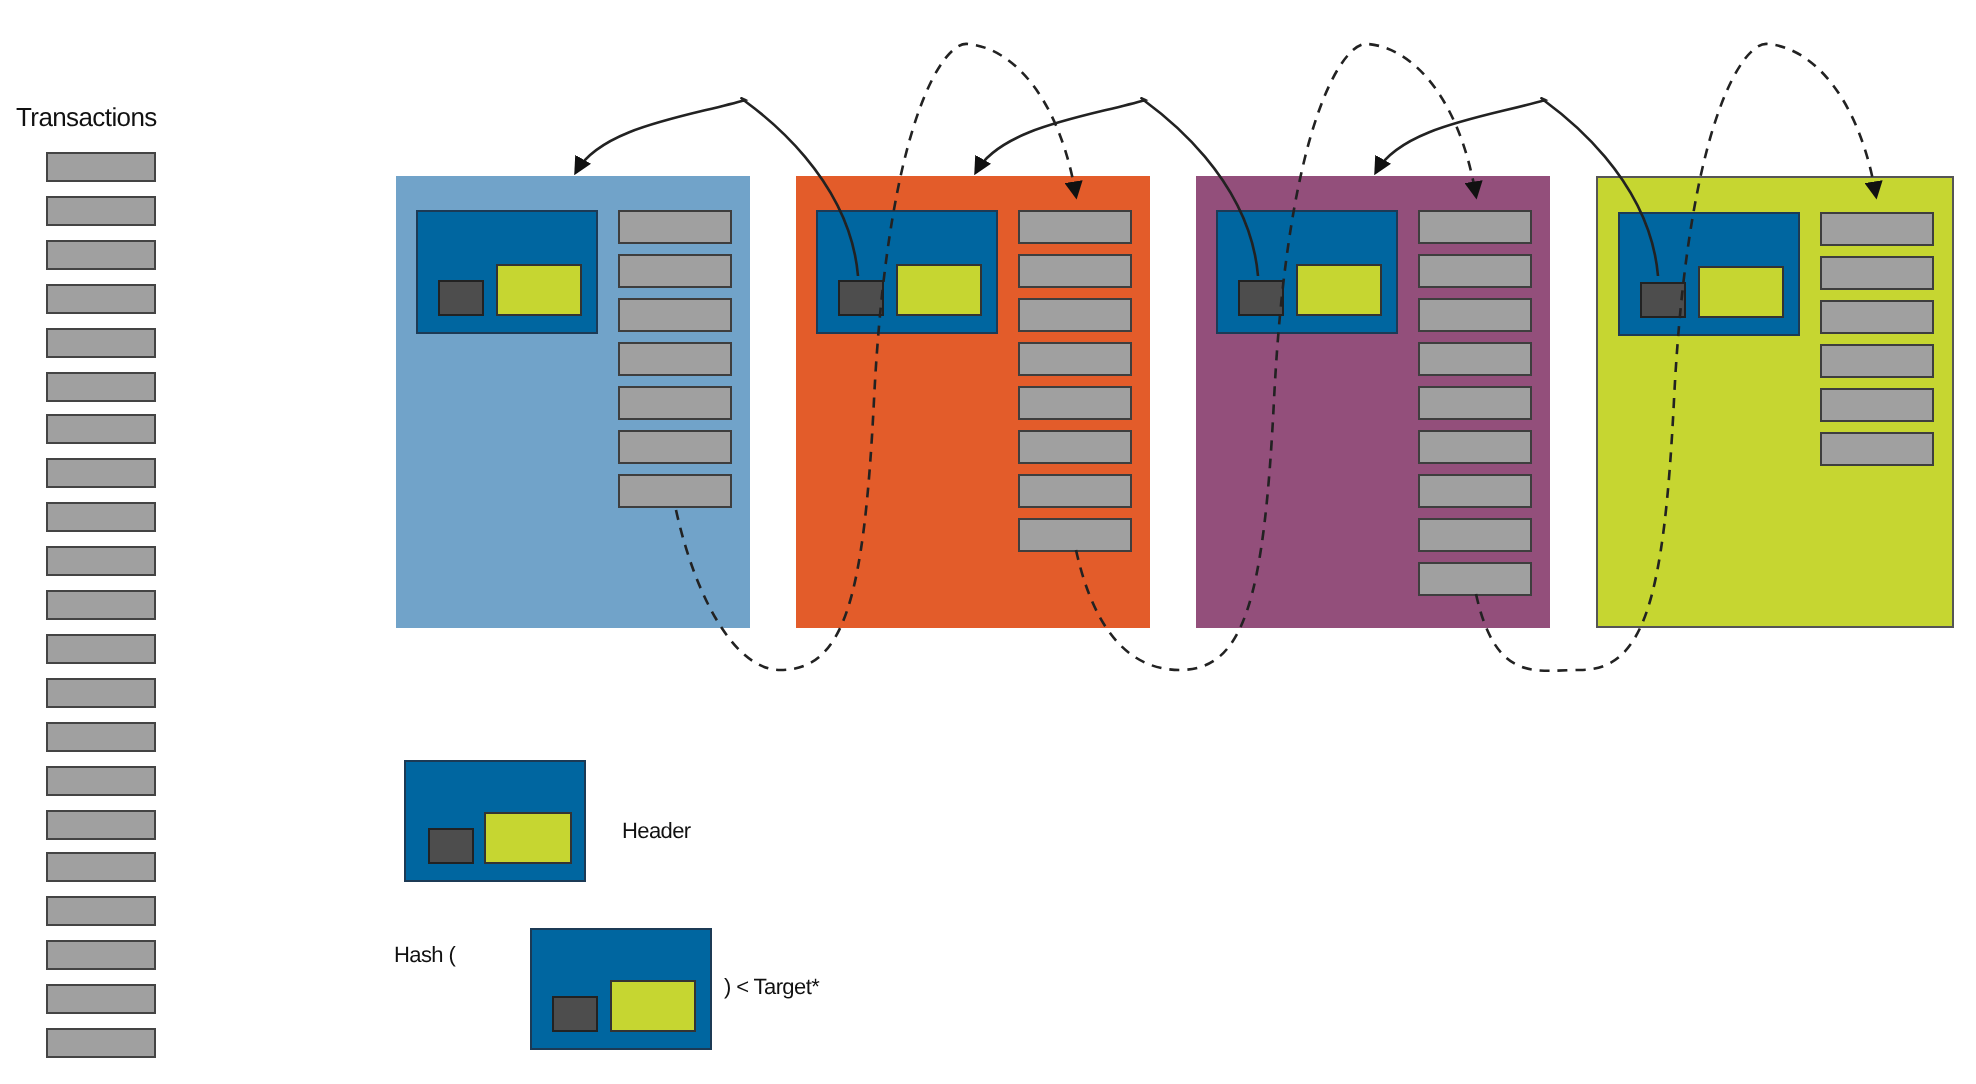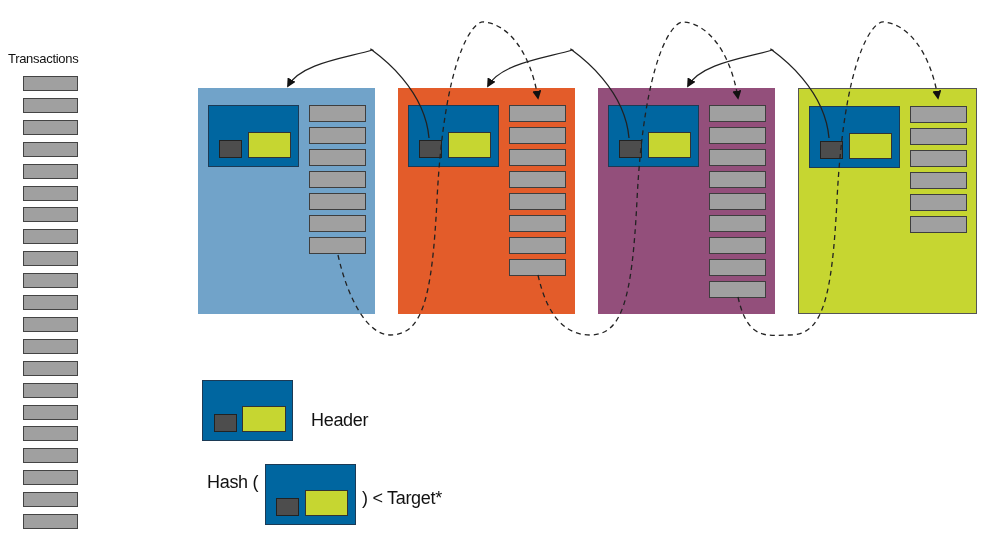--- a/index.html
+++ b/index.html
@@ -8,21 +8,21 @@
   .abs { position:absolute; }
   .tx-title { left:8px; top:51px; font-size:13px; color:#111; letter-spacing:-0.3px; }
   .tx-bar { position:absolute; left:23px; width:55px; height:15px;
             background:#a0a0a0; border:1.5px solid #444; box-sizing:border-box; }
   .block { position:absolute; top:88px; height:226px; width:177px; }
   .hdr { position:absolute; background:#0066a0; border:1px solid #1c3a55; box-sizing:border-box; }
   .prev { position:absolute; background:#4d4d4d; border:1px solid #222; box-sizing:border-box; }
   .root { position:absolute; background:#c6d631; border:1px solid #333; box-sizing:border-box; }
   .blk-tx { position:absolute; width:57px; height:17px; background:#a0a0a0;
             border:1.5px solid #3e3e3e; box-sizing:border-box; }
-  .legend-label { font-size:18px; color:#111; letter-spacing:-0.3px; }
+  .legend-label { font-size:11px; color:#111; letter-spacing:-0.3px; }
   svg.arrows { position:absolute; left:0; top:0; pointer-events:none; }
 </style>
 </head>
 <body>
 
 <div class="abs tx-title">Transactions</div>
 <div id="tx-list">
     <div class="tx-bar" style="top: 76px; background: rgb(160, 160, 160);"></div>
     <div class="tx-bar" style="top: 97.9px; background: rgb(160, 160, 160);"></div>
     <div class="tx-bar" style="top: 119.8px; background: rgb(160, 160, 160);"></div>
@@ -102,21 +102,21 @@
       <div class="blk-tx" style="left: 111px; top: 127px;"></div>
     </div>
   </div>
 
 <div class="hdr" style="left:202px; top:380px; width:91px; height:61px;">
   <div class="prev" style="left:11px; top:33px; width:23px; height:18px;"></div>
   <div class="root" style="left:39px; top:25px; width:44px; height:26px;"></div>
 </div>
 <div class="abs legend-label" style="left:311px; top:410px;">Header</div>
 
-<div class="abs legend-label" style="left:207px; top:472px;">Hash (</div>
+<div class="abs legend-label" style="left:197px; top:472px;">Hash (</div>
 <div class="hdr" style="left:265px; top:464px; width:91px; height:61px;">
   <div class="prev" style="left:10px; top:33px; width:23px; height:18px;"></div>
   <div class="root" style="left:39px; top:25px; width:43px; height:26px;"></div>
 </div>
 <div class="abs legend-label" style="left:362px; top:488px;">) &lt; Target*</div>
 
 <svg class="arrows" width="988" height="542" viewBox="0 0 988 542">
   <defs>
     <marker id="ah" viewBox="0 0 10 10" refX="8" refY="5" markerWidth="7" markerHeight="7" orient="auto-start-reverse">
       <path d="M0,0 L10,5 L0,10 z" fill="#111"></path>

